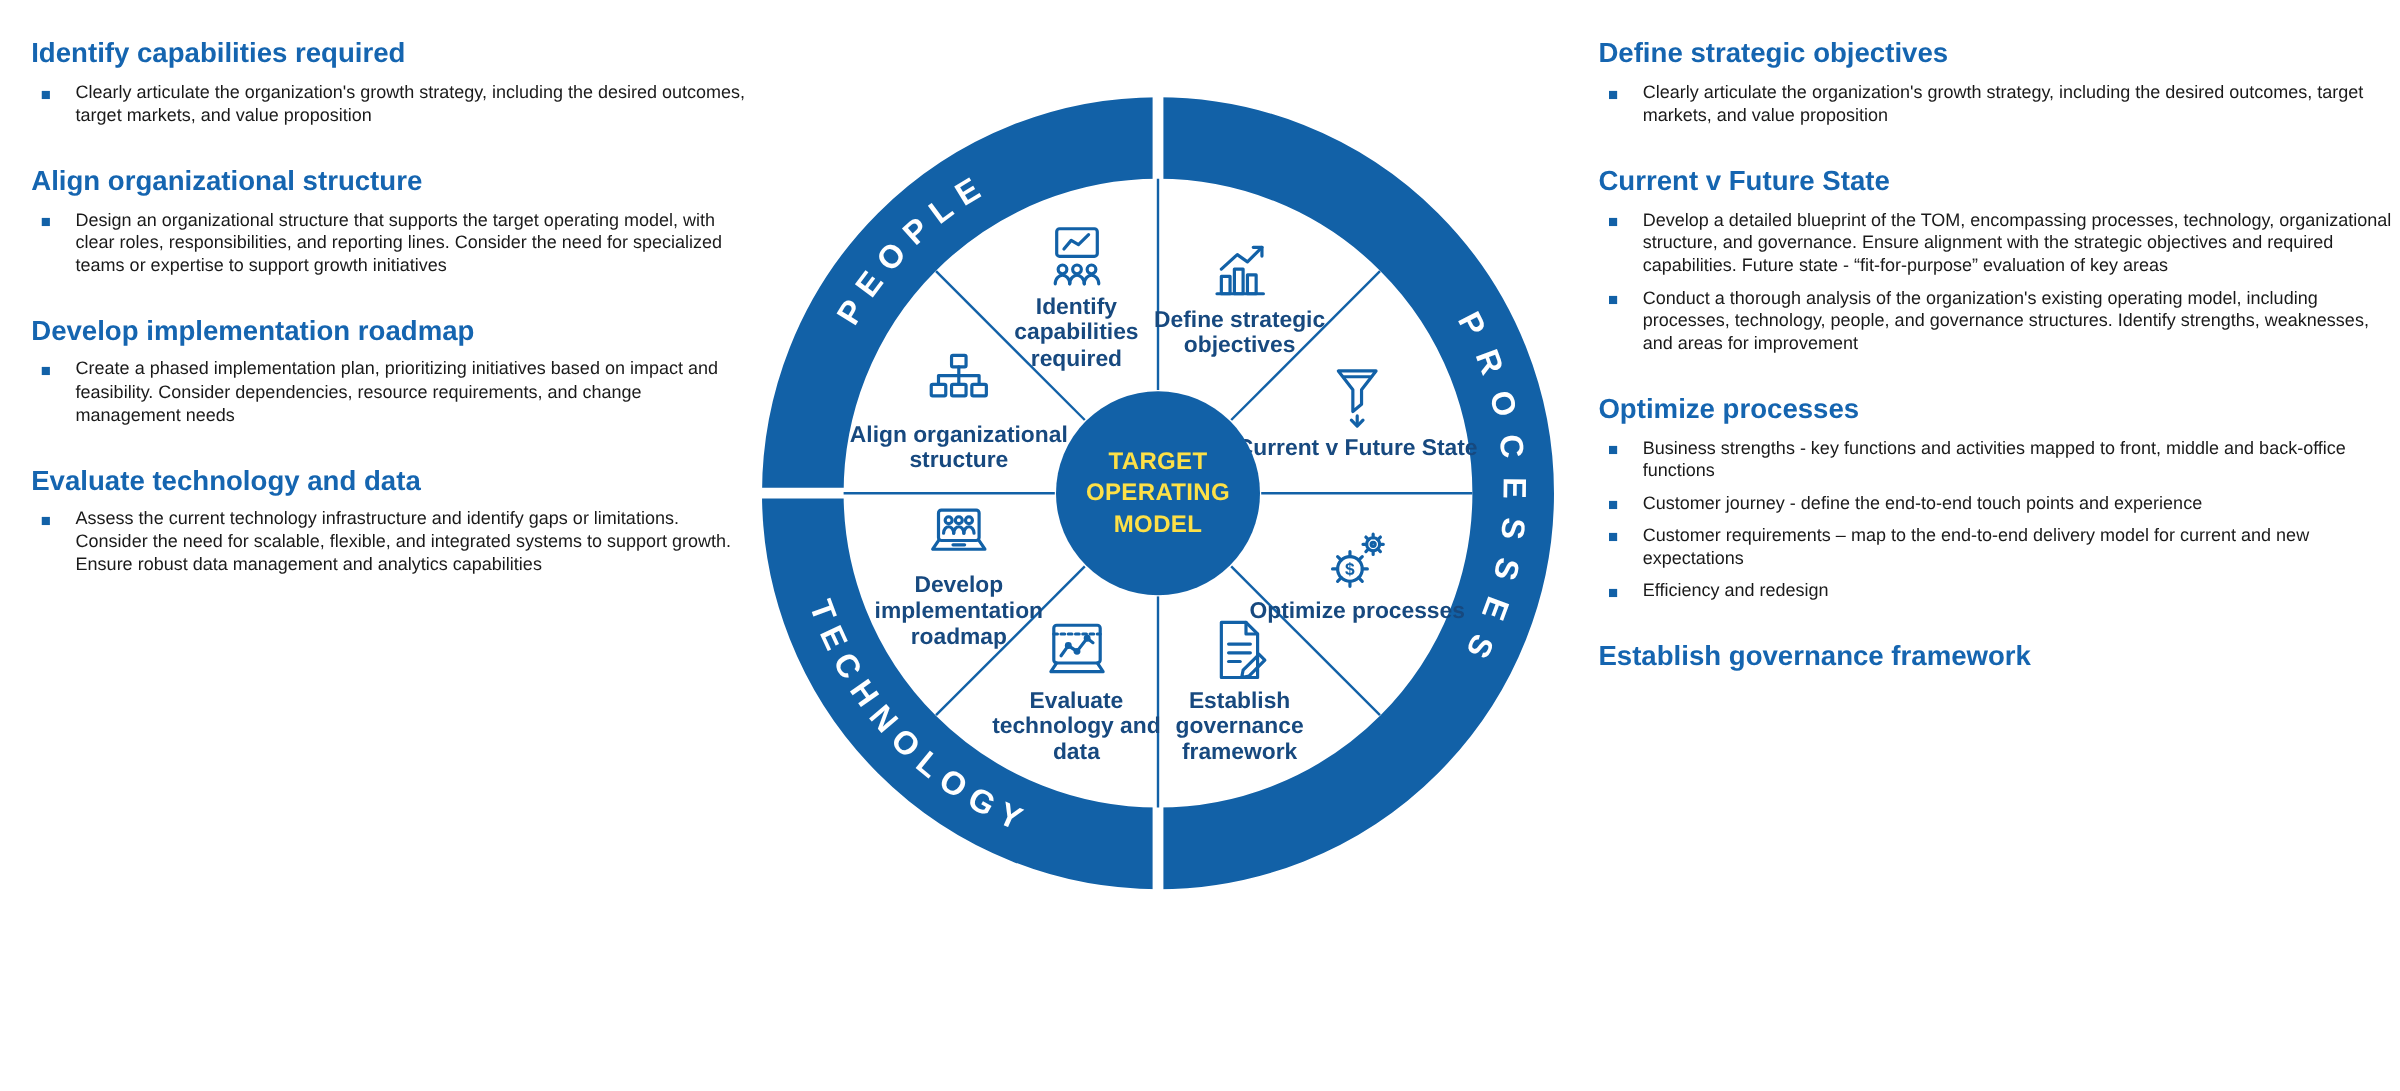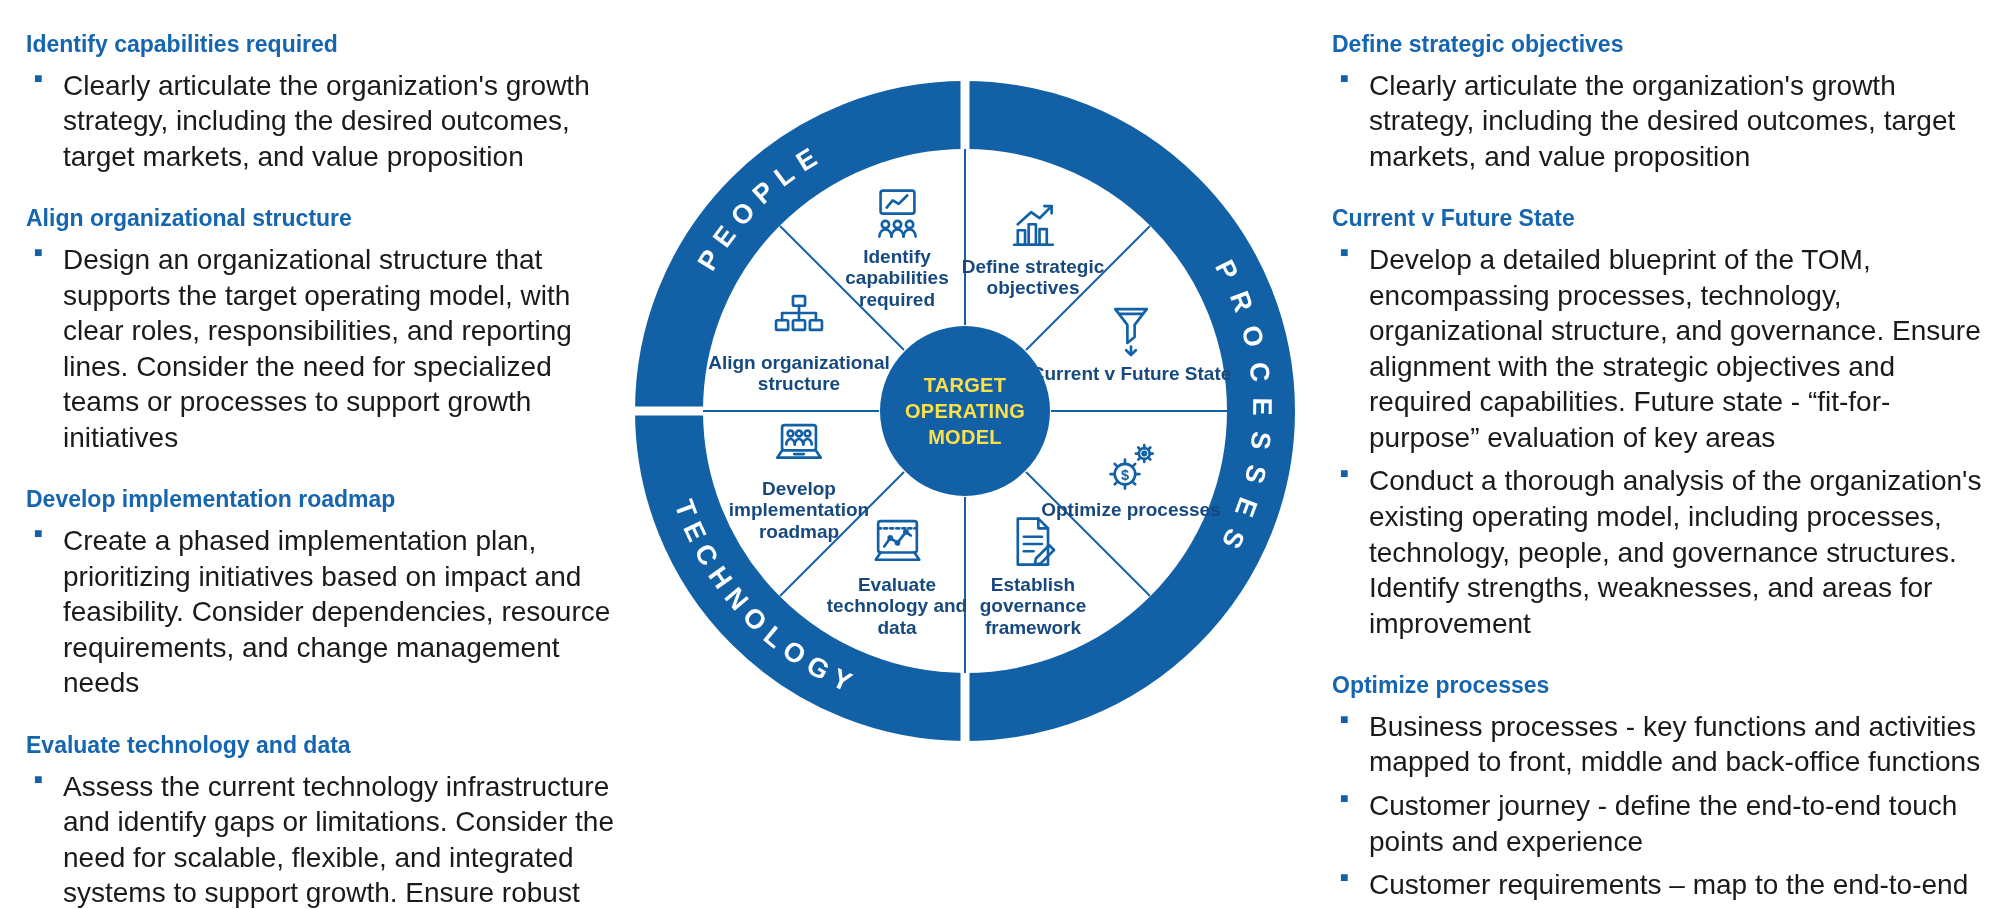--- a/index.html
+++ b/index.html
@@ -9,21 +9,21 @@
   body { width:2000px; height:909px; font-family:"Liberation Sans", sans-serif; color:var(--text); }
   .page { position:relative; width:2000px; height:909px; overflow:hidden; background:#ffffff; }
 
   
   .col { position:absolute; top:30px; }
   .col-left { left:26px; width:600px; }
   .col-right { left:1332px; width:662px; }
   .section { margin-bottom:30px; }
   .section-title { color:var(--heading); font-size:23px; font-weight:bold; line-height:1.25; margin-bottom:9px; }
   .bullets { list-style:none; }
-  .bullets li { position:relative; padding-left:37px; margin-bottom:8px; font-size:28px; line-height:1.27; }
+  .bullets li { position:relative; padding-left:37px; margin-bottom:8px; font-size:15px; line-height:1.27; }
   .bullets li::before { content:"■"; position:absolute; left:8px; top:2px; font-size:14px; color:var(--primary); }
 
   
   .wheel { position:absolute; left:625px; top:71px; width:680px; height:680px; }
   .wheel svg.base { position:absolute; left:0; top:0; }
   .ring-label { fill:#ffffff; font-weight:bold; font-size:27px; font-family:"Liberation Sans", sans-serif; }
   .ls-people { letter-spacing:9px; }
   .ls-processes { letter-spacing:15px; }
   .ls-technology { letter-spacing:8px; }
   .center-circle { position:absolute; left:50%; top:50%; width:170px; height:170px; transform:translate(-50%,-50%);
@@ -43,21 +43,21 @@
   <div class="col col-left">
     <div class="section">
       <div class="section-title">Identify capabilities required</div>
       <ul class="bullets">
         <li>Clearly articulate the organization's growth strategy, including the desired outcomes, target markets, and value proposition</li>
       </ul>
     </div>
     <div class="section">
       <div class="section-title">Align organizational structure</div>
       <ul class="bullets">
-        <li>Design an organizational structure that supports the target operating model, with clear roles, responsibilities, and reporting lines. Consider the need for specialized teams or processes to support growth initiatives</li>
+        <li>Design an organizational structure that supports the target operating model, with clear roles, responsibilities, and reporting lines. Consider the need for specialized teams or expertise to support growth initiatives</li>
       </ul>
     </div>
     <div class="section">
       <div class="section-title">Develop implementation roadmap</div>
       <ul class="bullets">
         <li>Create a phased implementation plan, prioritizing initiatives based on impact and feasibility. Consider dependencies, resource requirements, and change management needs</li>
       </ul>
     </div>
     <div class="section">
       <div class="section-title">Evaluate technology and data</div>
@@ -236,21 +236,21 @@
     <div class="section">
       <div class="section-title">Current v Future State</div>
       <ul class="bullets">
         <li>Develop a detailed blueprint of the TOM, encompassing processes, technology, organizational structure, and governance. Ensure alignment with the strategic objectives and required capabilities. Future state - “fit-for-purpose” evaluation of key areas</li>
         <li>Conduct a thorough analysis of the organization's existing operating model, including processes, technology, people, and governance structures. Identify strengths, weaknesses, and areas for improvement</li>
       </ul>
     </div>
     <div class="section">
       <div class="section-title">Optimize processes</div>
       <ul class="bullets">
-        <li>Business processes - key functions and activities mapped to front, middle and back-office functions</li>
+        <li>Business strengths - key functions and activities mapped to front, middle and back-office functions</li>
         <li>Customer journey - define the end-to-end touch points and experience</li>
         <li>Customer requirements – map to the end-to-end delivery model for current and new expectations</li>
         <li>Efficiency and redesign</li>
       </ul>
     </div>
     <div class="section">
       <div class="section-title">Establish governance framework</div>
     </div>
   </div>
 

